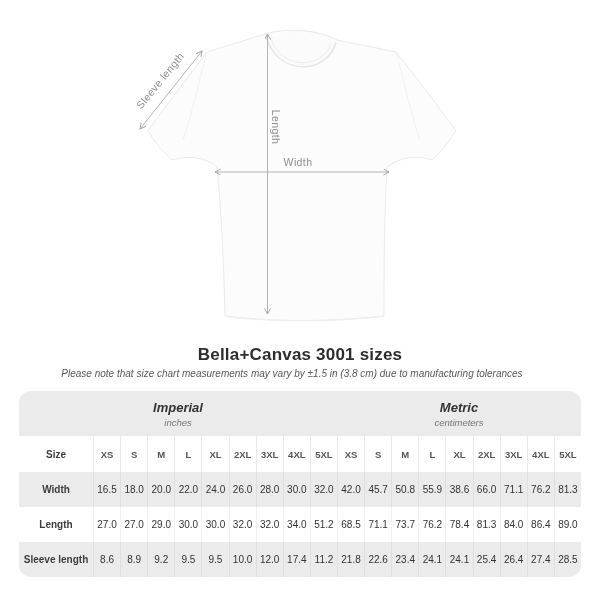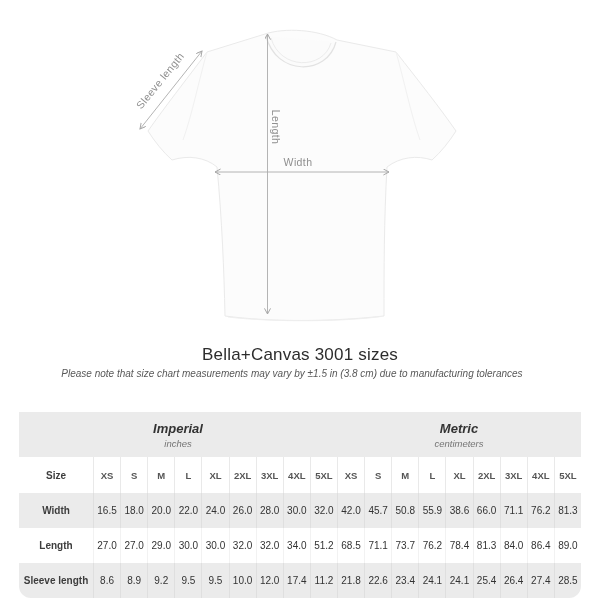--- a/index.html
+++ b/index.html
@@ -19,21 +19,21 @@
     font-size: 10.5px;
     font-family: "Liberation Sans", sans-serif;
     letter-spacing: 0.4px;
   }
 
   
   .chart-title {
     margin: 7px 0 3px 0;
     text-align: center;
     font-size: 17px;
-    font-weight: normal;
+    font-weight: bold;
     color: #2d2d2d;
     letter-spacing: 0.2px;
   }
   .chart-note {
     margin: 0 16px 12px 0;
     text-align: center;
     font-style: italic;
     font-size: 10px;
     color: #585858;
   }
@@ -47,21 +47,20 @@
     background: #ffffff;
   }
   .grid-row {
     display: grid;
     grid-template-columns: 74px repeat(18, 1fr);
     align-items: center;
   }
   .unit-header {
     height: 45px;
     background: #ebebeb;
-    margin-top: 21px;
   }
   .unit-cell {
     display: flex;
     flex-direction: column;
     align-items: center;
     justify-content: center;
     gap: 2px;
     height: 100%;
   }
   .unit-imperial { grid-column: 1 / span 10; }

